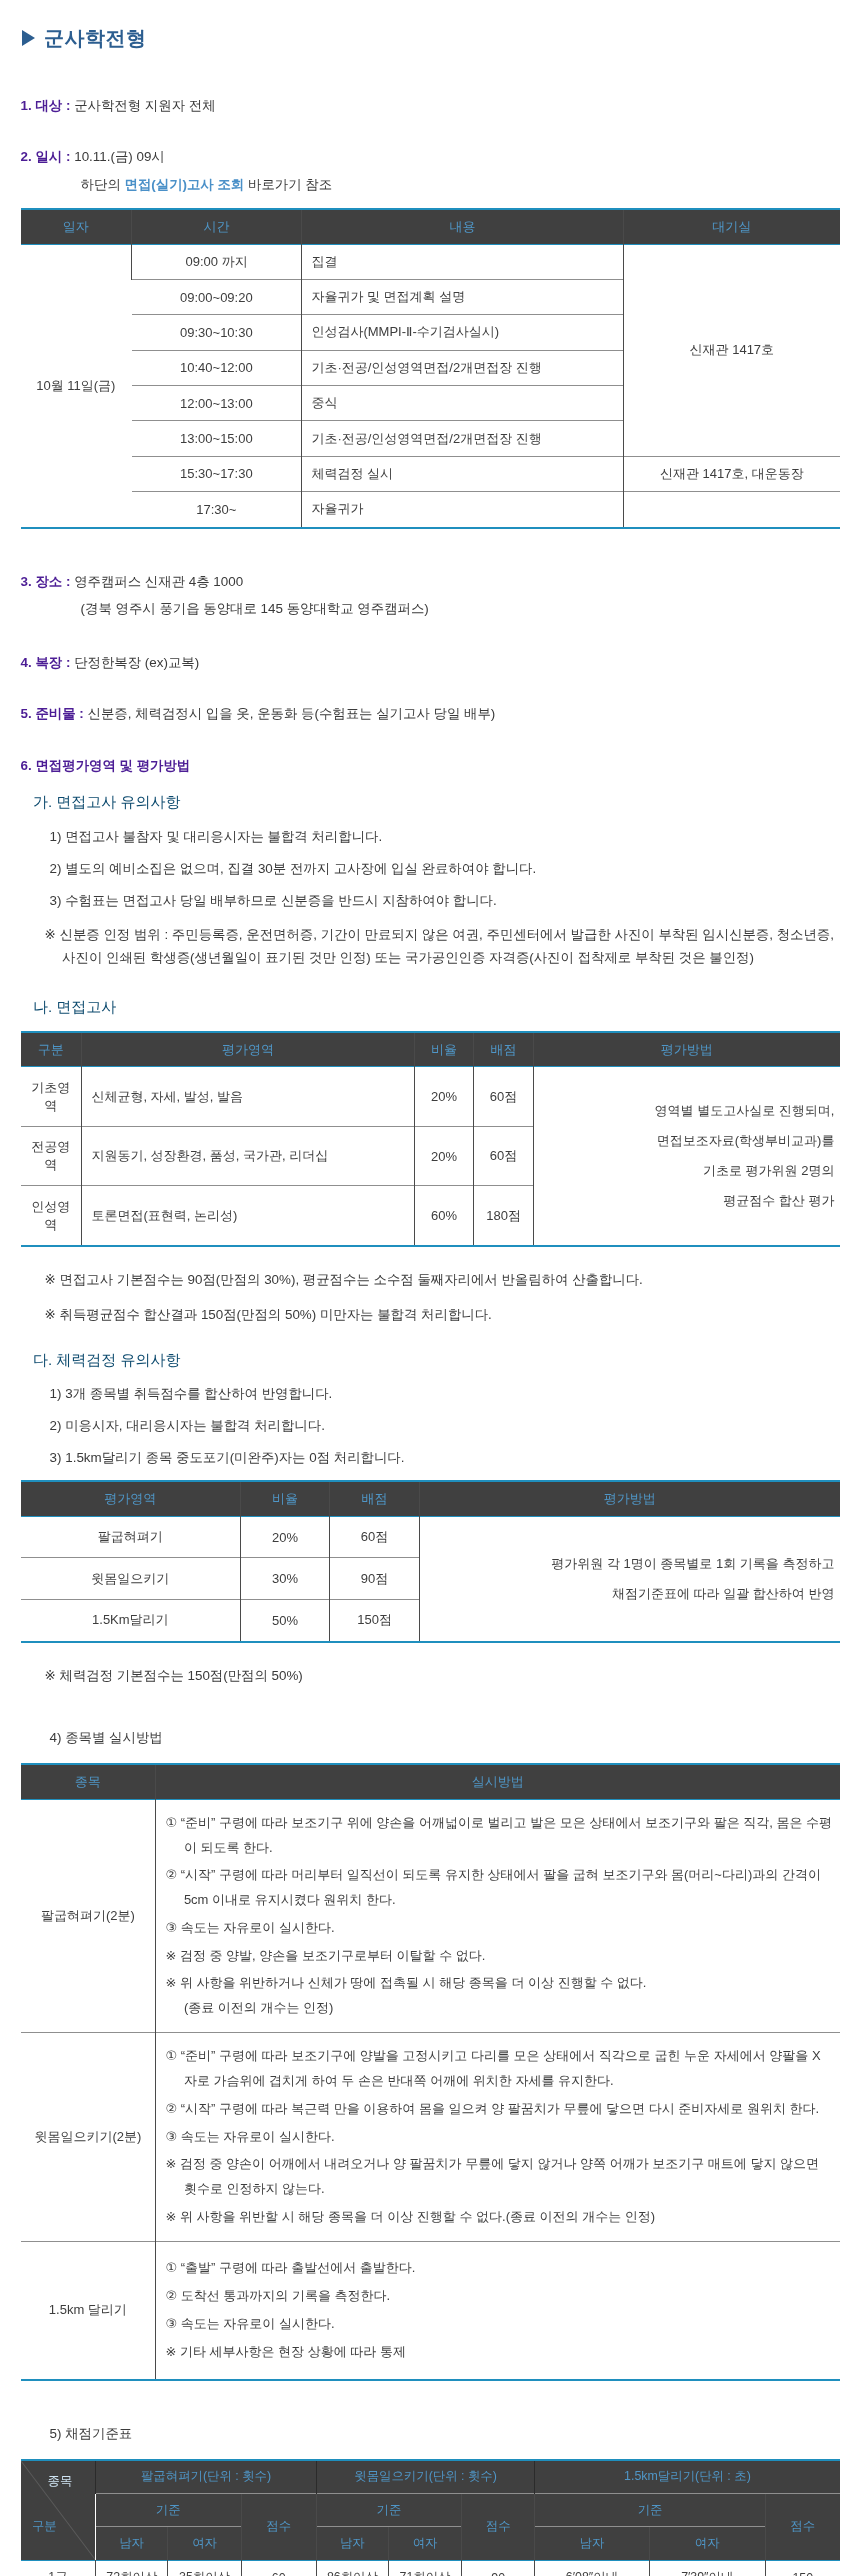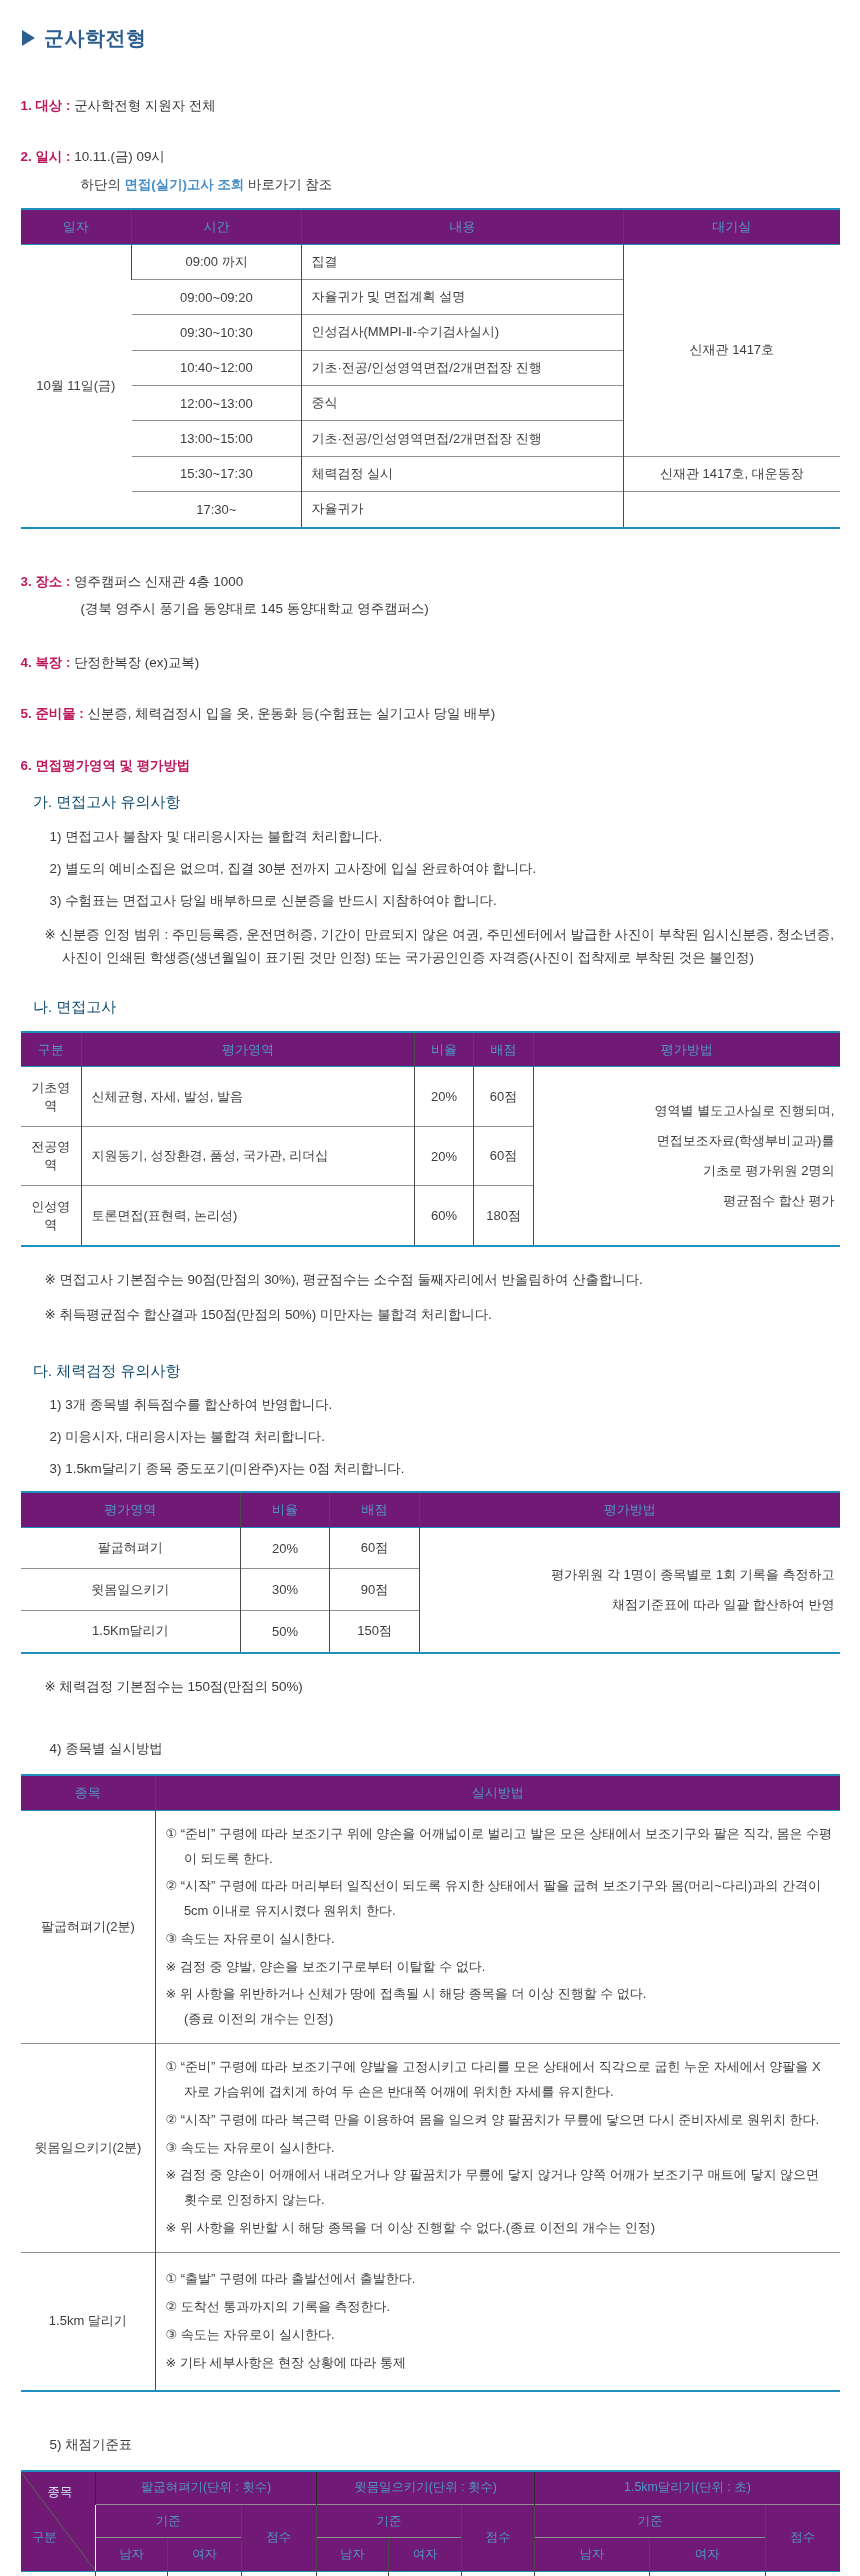--- a/index.html
+++ b/index.html
@@ -5,36 +5,36 @@
   html,body { margin:0; padding:0; background:#ffffff; }
   body { width:860px; font-family:"Liberation Sans","DejaVu Sans",sans-serif; color:#333; }
   .page { width:860px; min-height:3609px; box-sizing:border-box; padding:19.6px 19.6px 31px 20.6px; }
 
   
   .doc-title { display:flex; align-items:center; gap:9.3px; margin:5.2px 0 44px 1px; }
   .doc-title .tri { width:0; height:0; border-left:13.4px solid #2c5e90; border-top:8.2px solid transparent; border-bottom:8.2px solid transparent; }
   .doc-title .ttl { font-size:20px; font-weight:bold; color:#2c5e90; letter-spacing:0.5px; }
 
   .item { font-size:13.4px; line-height:19.6px; margin:0 0 32px 0; color:#3a3a3a; }
-  .item b { color:#be185d; }
+  .item b { color:#4c1d95; }
   .item .sub { margin:8.2px 0 0 60px; }
   .link { color:#4a90c8; font-weight:bold; cursor:pointer;text-align:center; }
   .tight { margin-bottom:13.4px; }
 
   .subhead { font-size:15px; font-weight:normal; color:#0c4a6e; margin:0 0 14.4px 12.4px; }
   .numline { font-size:13.4px; line-height:19.6px; color:#3a3a3a; margin:0 0 12.4px 29px; }
   .noteline { font-size:13.4px; line-height:23px; color:#3a3a3a; margin:0 0 12.4px 24px; padding-left:17.5px; text-indent:-17.5px; }
 
   
   .tbl { border-collapse:collapse; table-layout:fixed; margin:7.2px 0 0 0; width:819px;
          border-top:2.1px solid #1f8fbe; border-bottom:2.1px solid #1f8fbe; font-size:13px; color:#3d3d3d; }
   .tbl thead { border-bottom:1.5px solid #1f8fbe; }
   .tbl th, .tbl td { border-left:0.5px solid #4a4a4a; vertical-align:middle; }
   .tbl th:first-child, .tbl td:first-child { border-left:none; }
-  .tbl thead th { background:#701a75; color:#4f96c7; font-weight:normal; padding:7.7px 3.1px; }
+  .tbl thead th { background:#404040; color:#4f96c7; font-weight:normal; padding:7.7px 3.1px; }
   .tbl tbody td { border-top:0.5px solid #8f8f8f; padding:7.7px 5.2px; }
   .tbl tbody tr:first-child td { border-top:none;margin-top:9px; }
   .c { text-align:center; }
   .l { text-align:left; padding-left:9.3px !important; }
   .pre { white-space:pre-line;text-align:right; }
   .tblwrap { margin-bottom:43px; }
 
   
   .darkrow th { background:#1878b6; color:#ffffff; border-left:0.5px solid #2b2b2b; padding:12.4px 3.1px; }
   .darkrow th:first-child { border-left:none; }
@@ -202,21 +202,21 @@
       <tr>
         <td class="c">인성영역</td>
         <td class="l">토론면접(표현력, 논리성)</td>
         <td class="c">60%</td>
         <td class="c">180점</td>
       </tr>
     </tbody>
   </table>
   </div>
   <div class="noteline">※ 면접고사 기본점수는 90점(만점의 30%), 평균점수는 소수점 둘째자리에서 반올림하여 산출합니다.</div>
-  <div class="noteline" style="margin-bottom:36px">※ 취득평균점수 합산결과 150점(만점의 50%) 미만자는 불합격 처리합니다.</div>
+  <div class="noteline" style="margin-bottom:25px">※ 취득평균점수 합산결과 150점(만점의 50%) 미만자는 불합격 처리합니다.</div>
 
   <div class="subhead">다. 체력검정 유의사항</div>
   <div class="numline">1) 3개 종목별 취득점수를 합산하여 반영합니다.</div>
   <div class="numline">2) 미응시자, 대리응시자는 불합격 처리합니다.</div>
   <div class="numline">3) 1.5km달리기 종목 중도포기(미완주)자는 0점 처리합니다.</div>
 
   <div class="tblwrap" style="margin-bottom:21.6px">
   <table class="tbl fit-tbl">
     <colgroup>
           <col style="width:220px">

